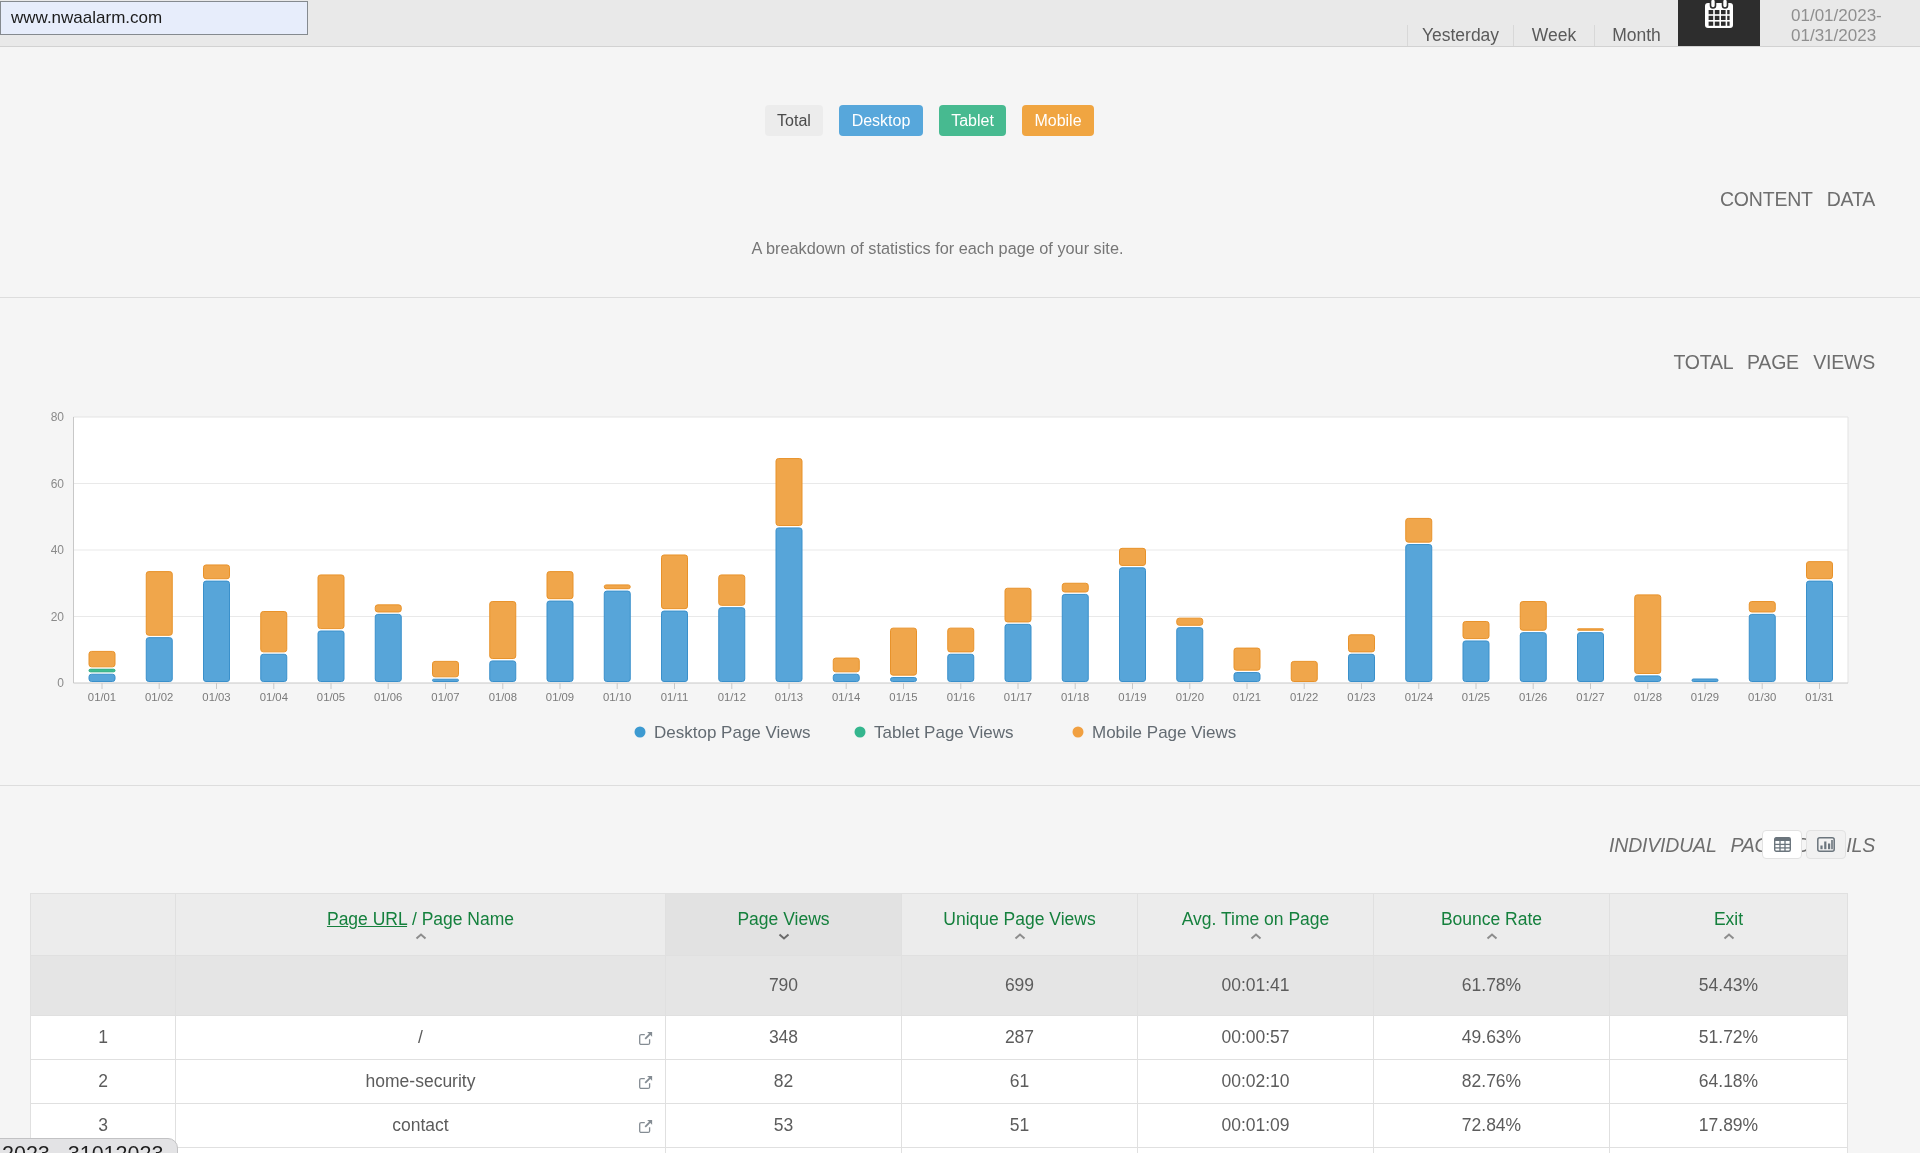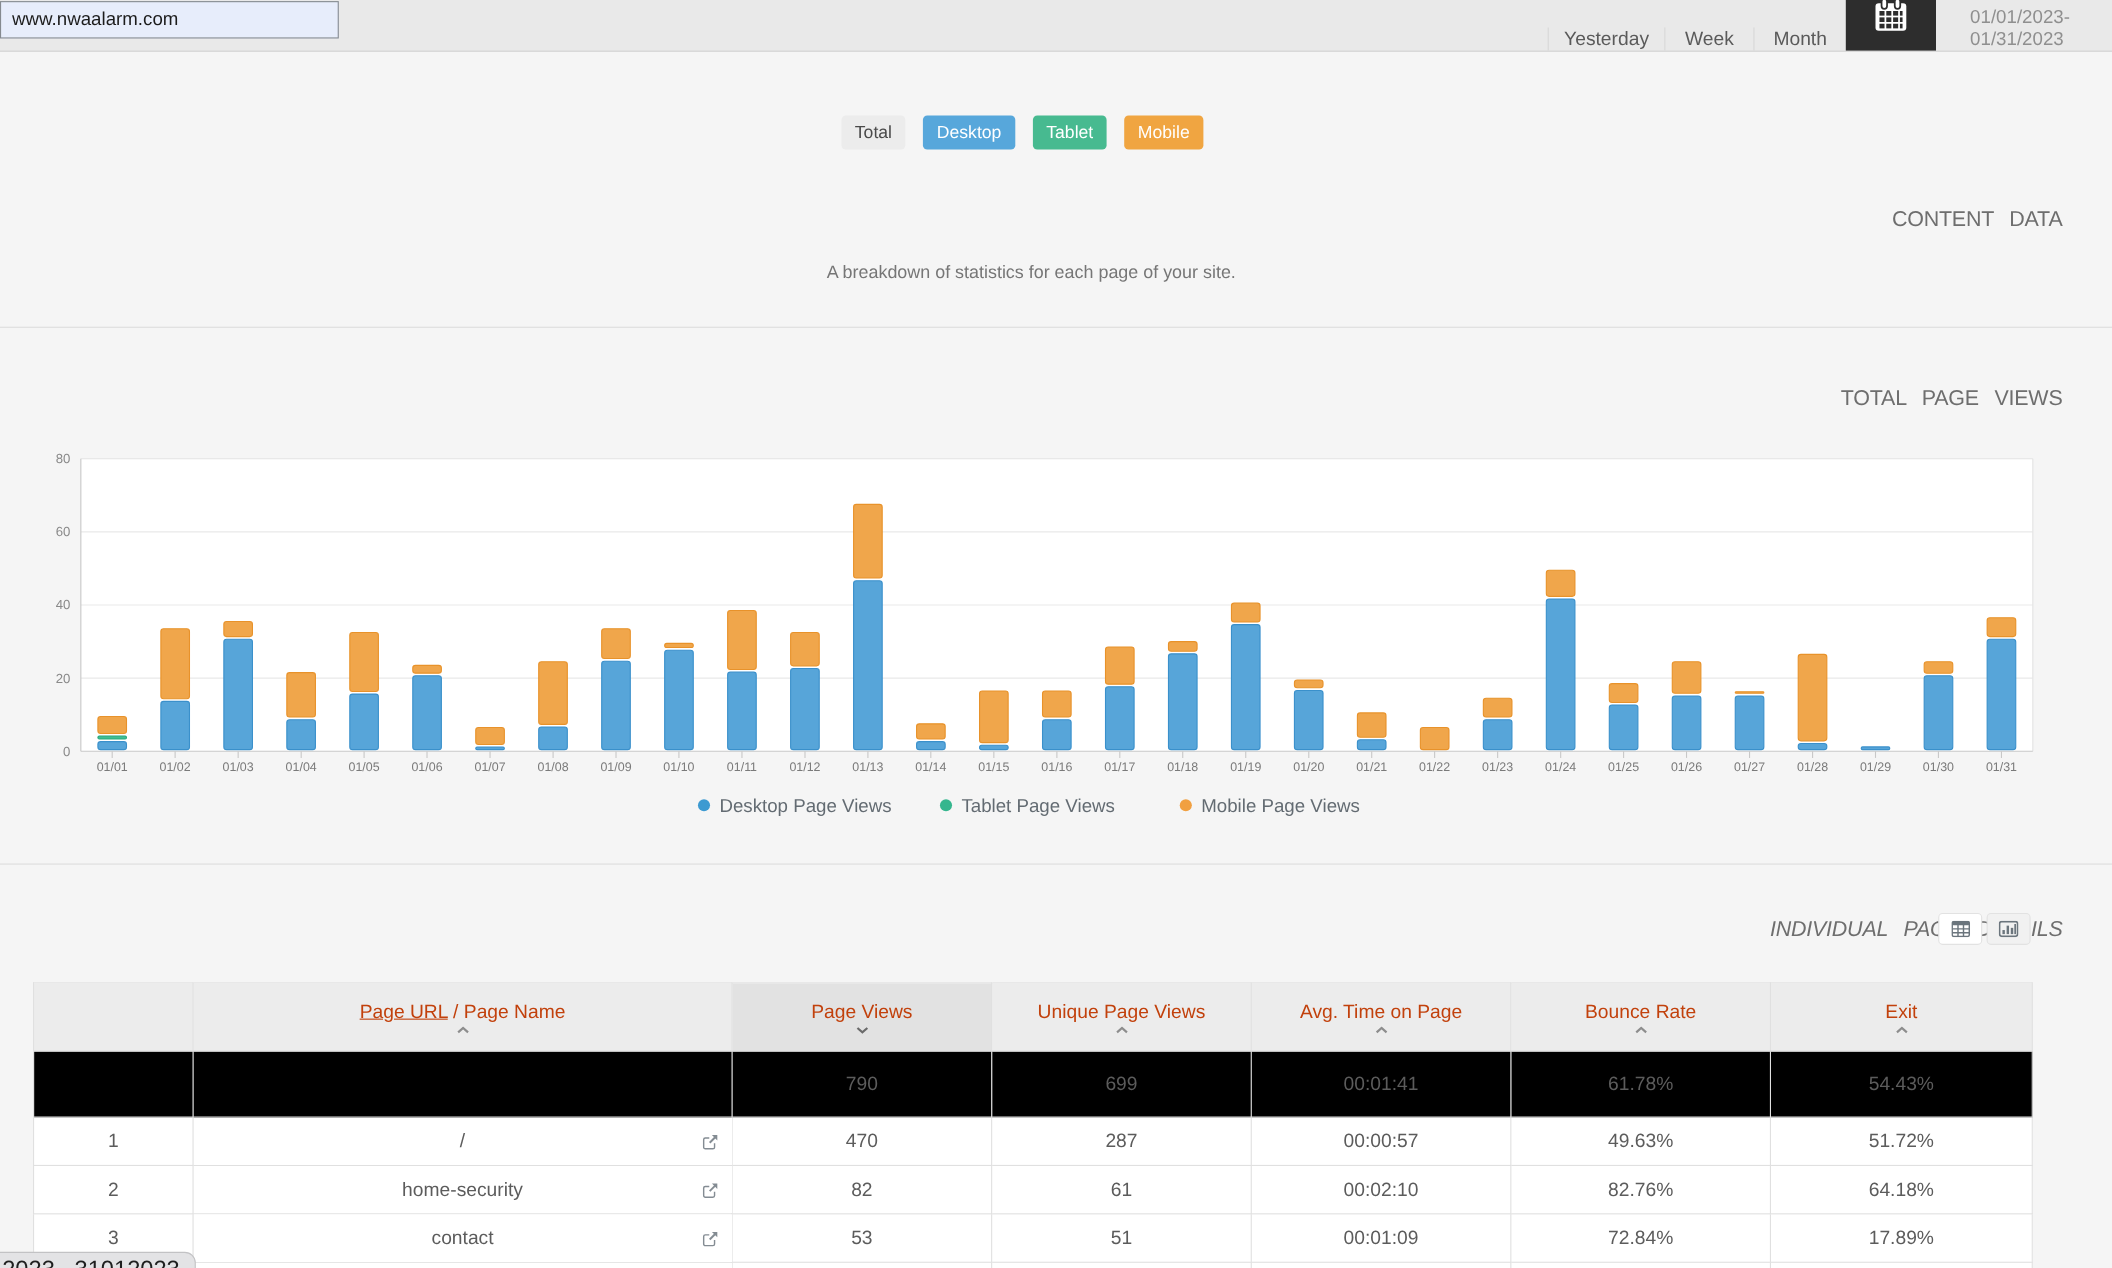--- a/index.html
+++ b/index.html
@@ -43,23 +43,23 @@
 
 .viewbtn { position:absolute; top:830px; width:40px; height:29px; border:1px solid #e2e2e2;
   border-radius:4px; display:flex; align-items:center; justify-content:center; }
 #vb-table { left:1762px; background:#ffffff; }
 #vb-chart { left:1806px; background:#f1f1f1; }
 
 
 #ptable { position:absolute; left:30px; top:893px; width:1817px; border-collapse:collapse;
   font-size:17.5px; color:#5c5c5c; table-layout:fixed; background:#fff; }
 #ptable td, #ptable th { border:1px solid #e0e0e0; text-align:center; font-weight:normal; }
-#ptable th { background:#ececec; color:#c2410c; height:62px; vertical-align:middle; }
+#ptable th { background:#ececec; color:#15803d; height:62px; vertical-align:middle; }
 #ptable th.sel { background:#e2e2e2; }
-#ptable tr.totals td { background:#000000; height:60px;margin-top:12px; }
+#ptable tr.totals td { background:#e5e5e5; height:60px;margin-top:12px; }
 #ptable tr.drow td { height:44px; background:#fff; }
 .pn-cell { position:relative; }
 .ext { position:absolute; right:12px; top:50%; margin-top:-8px; }
 .caret { display:block; margin:3px auto 0; }
 
 
 #bubble { position:absolute; left:-6px; top:1138px; height:40px; background:#e3e3e5;
   border:1px solid #c2c2c4; border-radius:0 10px 0 0; padding:5px 2px 0 7px;
   font-size:21.5px; line-height:21.5px; color:#1f1f1f; white-space:nowrap; }
 </style>
@@ -332,21 +332,21 @@
         <td>61.78%</td>
         <td>54.43%</td>
   </tr>
   <tr class="drow">
     <td>1</td>
     <td class="pn-cell">/<span class="ext"><svg width="15" height="15" viewBox="0 0 15 15">
               <path d="M11.6 8.3 v3.6 a1.5 1.5 0 0 1 -1.5 1.5 H3.2 a1.5 1.5 0 0 1 -1.5 -1.5 V5.1 a1.5 1.5 0 0 1 1.5 -1.5 h3.6" fill="none" stroke="#848c93" stroke-width="1.3"></path>
               <polygon points="9.2,0.9 14.1,0.9 14.1,5.8" fill="#848c93"></polygon>
               <line x1="12.6" y1="2.4" x2="7.2" y2="7.8" stroke="#848c93" stroke-width="1.8"></line>
             </svg></span></td>
-    <td>470</td>
+    <td>348</td>
         <td>287</td>
         <td>00:00:57</td>
         <td>49.63%</td>
         <td>51.72%</td>
   </tr>
   <tr class="drow">
     <td>2</td>
     <td class="pn-cell">home-security<span class="ext"><svg width="15" height="15" viewBox="0 0 15 15">
               <path d="M11.6 8.3 v3.6 a1.5 1.5 0 0 1 -1.5 1.5 H3.2 a1.5 1.5 0 0 1 -1.5 -1.5 V5.1 a1.5 1.5 0 0 1 1.5 -1.5 h3.6" fill="none" stroke="#848c93" stroke-width="1.3"></path>
               <polygon points="9.2,0.9 14.1,0.9 14.1,5.8" fill="#848c93"></polygon>

